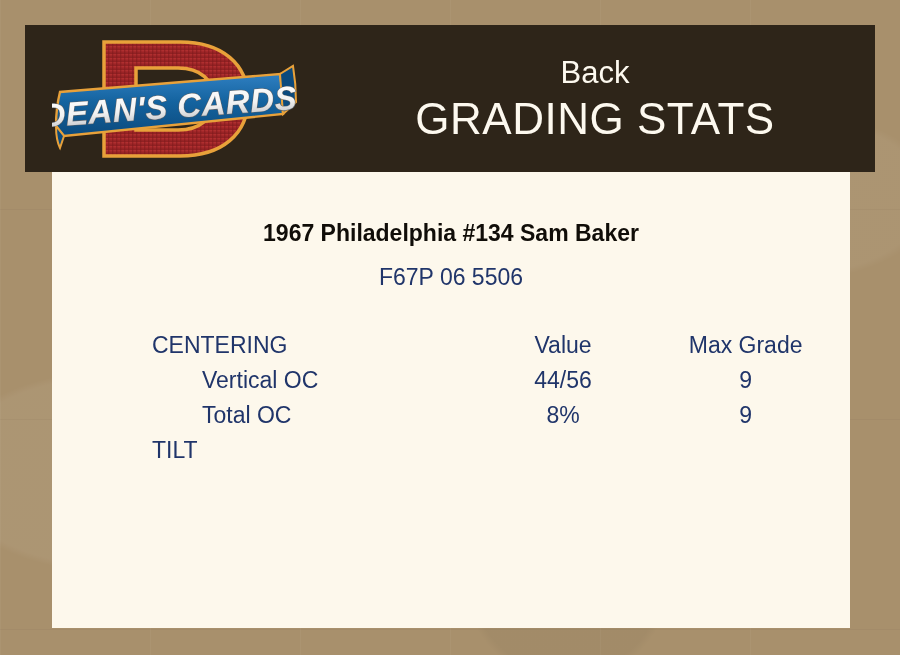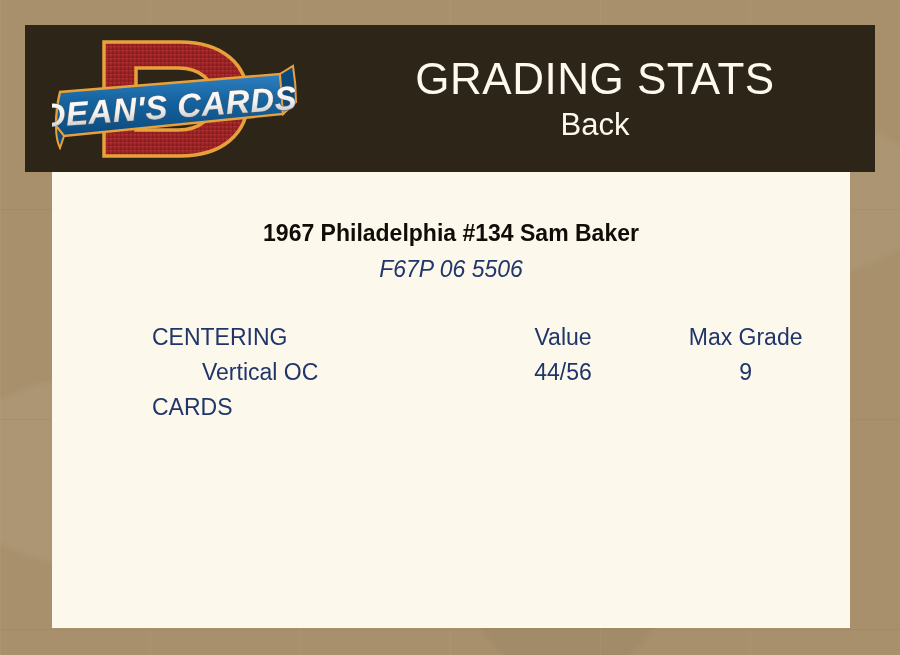--- a/index.html
+++ b/index.html
@@ -98,27 +98,26 @@
 
   #card-title {
     margin-top: 46px;
     text-align: center;
     color: #100d08;
     font-size: 23px;
     font-weight: bold;
     line-height: 30px;
   }
   #card-code {
-    margin-top: 6px;
+    margin-top: 14px;
     text-align: center;
     color: #20356a;
     font-size: 23px;
     font-weight: normal;
     line-height: 30px;
-    font-style: italic;
   }
 
   
   #stats {
     margin: 36px 0 0 0;
     width: 100%;
     border-collapse: collapse;
     color: #20356a;
   }
   #stats th, #stats td {
@@ -178,22 +177,22 @@
           <path d="M231 84 L228 44 L241 36 C243 48 244 60 244 72 Z" fill="#0b4a7d" stroke="#e8a13a" stroke-width="2"></path>
         </g>
 
         <g>
           <text x="118" y="88" text-anchor="middle" transform="rotate(-4.1 118 88)" font-family="'Liberation Sans', sans-serif" font-size="33" font-weight="bold" font-style="italic" letter-spacing="0.5" fill="url(#wgrad)" stroke="#5a6066" stroke-width="1.1" paint-order="stroke">DEAN'S CARDS</text>
         </g>
       </svg>
     </div>
 
     <div id="header-titles">
+      <div id="header-subtitle">Back</div>
       <div id="header-title">GRADING STATS</div>
-      <div id="header-subtitle">Back</div>
     </div>
   </div>
 
   <div id="panel">
 
     <div id="card-title">1967 Philadelphia #134 Sam Baker</div>
 
     <div id="card-code">F67P 06 5506</div>
 
     <table id="stats">
@@ -205,23 +204,28 @@
           <td class="col-max hdr-col">Max Grade</td>
         </tr>
 
         <tr>
           <td class="col-label row-label">Vertical OC</td>
           <td class="col-value">44/56</td>
           <td class="col-max">9</td>
         </tr>
 
 
-
-        <tr>
-          <td class="col-label hdr-section">CARDS</td>
+        <tr>
+          <td class="col-label row-label">Total OC</td>
+          <td class="col-value">8%</td>
+          <td class="col-max">9</td>
+        </tr>
+
+        <tr>
+          <td class="col-label hdr-section">TILT</td>
           <td class="col-value"></td>
           <td class="col-max"></td>
         </tr>
 
 
       </tbody>
     </table>
 
   </div>
 </div>

